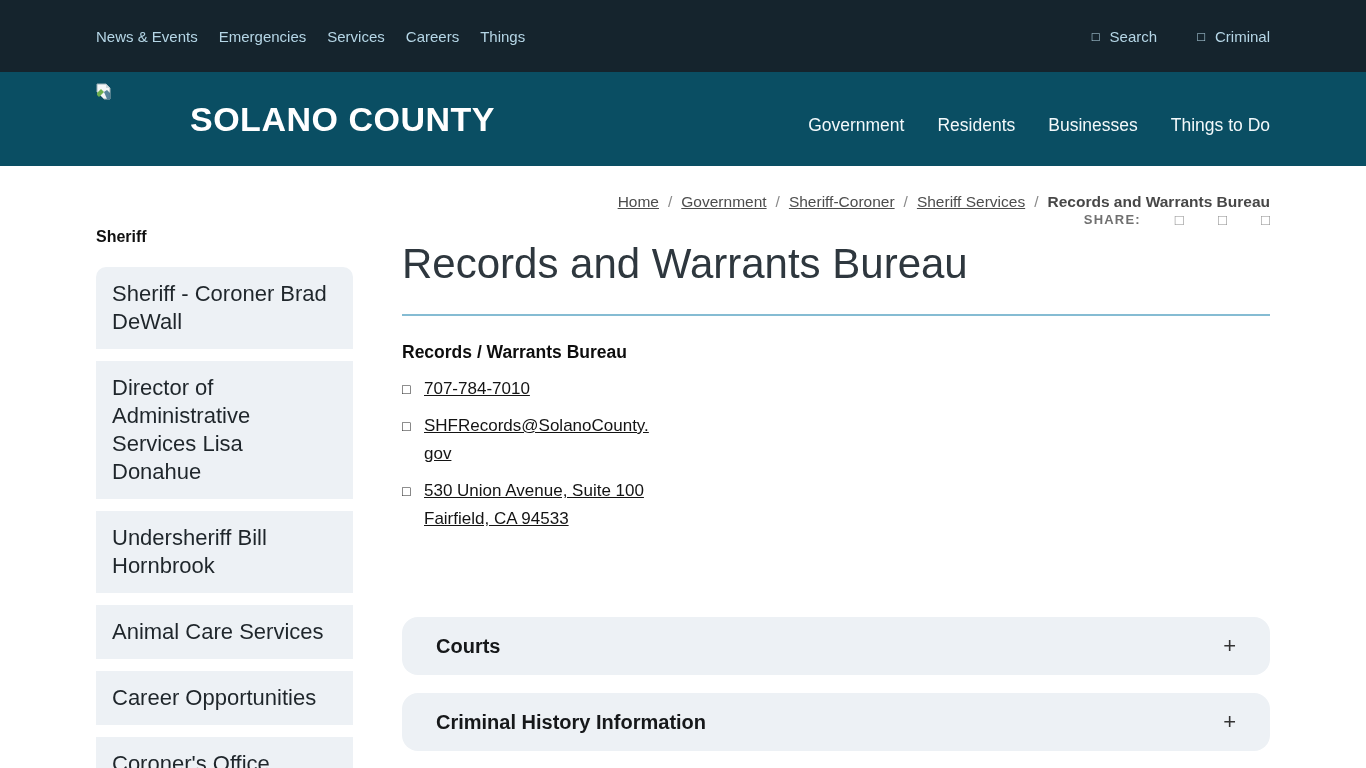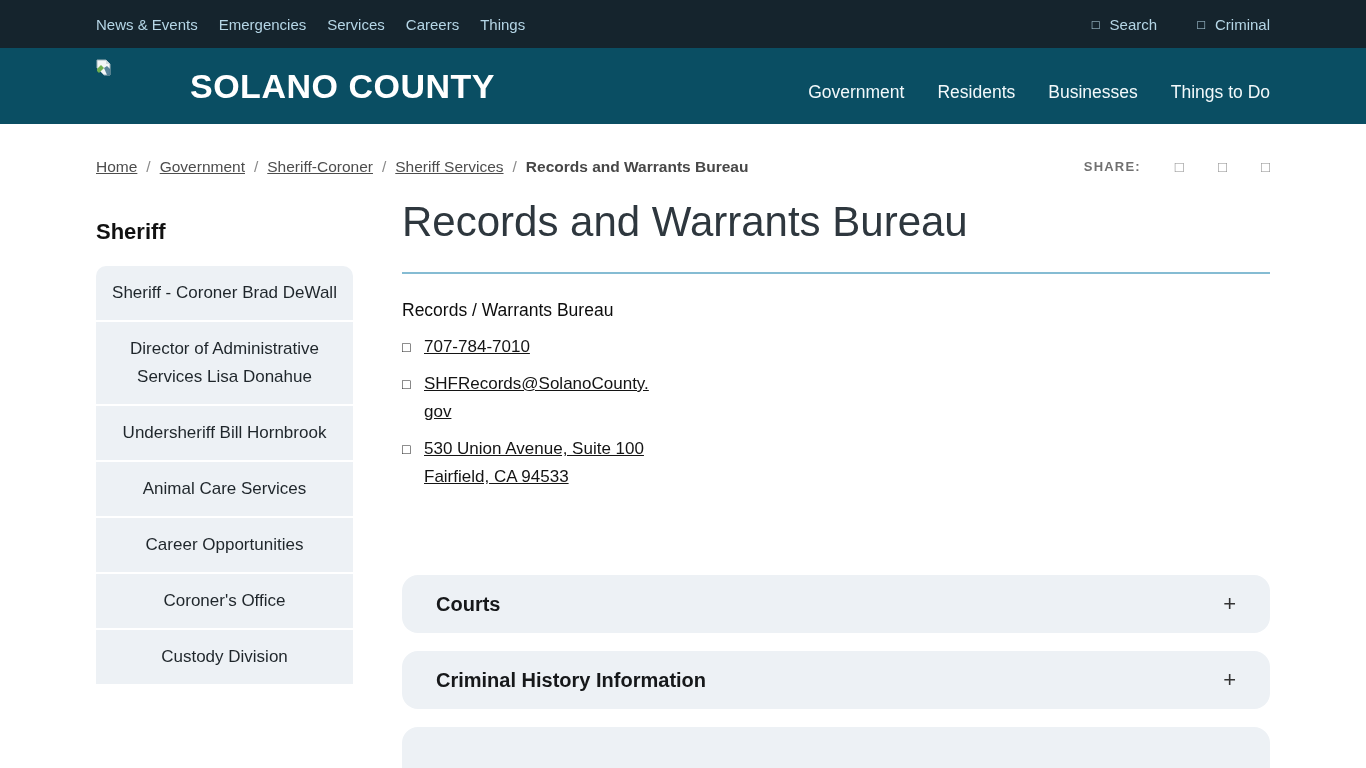--- a/index.html
+++ b/index.html
@@ -1,61 +1,61 @@
 <!DOCTYPE html>
 <html><head>
 <meta charset="utf-8">
 <style>
   * { margin:0; padding:0; box-sizing:border-box; }
   html,body { width:1366px; height:768px; overflow:hidden; background:#fff;
     font-family:"Liberation Sans", sans-serif; }
 
   
-  .topbar { height:48px; background:#15242d; display:flex; align-items:center;
+  .topbar { height:72px; background:#15242d; display:flex; align-items:center;
     padding:0 96px; }
   .topbar a { color:#b5d6e6; text-decoration:none; font-size:15px; margin-right:21px; }
   .topbar-right { margin-left:auto; display:flex; align-items:center; gap:40px; }
   .topbar-util { display:flex; align-items:center; gap:10px; color:#b5d6e6;
     font-size:15px; cursor:pointer; }
   .tofu { font-size:13px; line-height:1; }
 
   
-  .header { height:76px; background:#0a4e63; display:flex; align-items:center;
+  .header { height:94px; background:#0a4e63; display:flex; align-items:center;
     padding:0 96px; position:relative; }
   .logo-broken { position:absolute; left:96px; top:11px; width:15px; height:17px; }
   .site-name { color:#ffffff; font-size:34px; font-weight:bold; letter-spacing:.5px;
     margin-left:94px; cursor:pointer; }
   .main-nav { margin-left:auto; display:flex; gap:33px; margin-top:12px; }
   .main-nav a { color:#f3f9fb; text-decoration:none; font-size:17.5px; }
 
   
-  .crumb-row { display:flex; align-items:center; padding:27px 96px 0; height:58px; }
+  .crumb-row { display:flex; align-items:flex-end; padding:27px 96px 0; height:58px;flex-direction:column; }
   .crumbs { font-size:15.5px; color:#777; }
   .crumbs a { color:#4d4d4d; text-decoration:underline; }
   .crumb-sep { margin:0 9px; color:#8a8a8a; }
   .crumb-current { color:#474747; font-weight:bold; }
   .share { margin-left:auto; display:flex; align-items:center; gap:34px; }
   .share-label { font-size:13px; font-weight:bold; color:#707070; letter-spacing:1.2px; }
   .share-icon { color:#909090; font-size:15px; cursor:pointer; }
 
   
   .layout { display:flex; padding:0 96px; align-items:flex-start; }
   .sidebar { width:257px; margin-right:49px; flex-shrink:0; }
-  .sidebar-title { font-size:22px; font-weight:bold; color:#111; margin-top:37px; }
+  .sidebar-title { font-size:16px; font-weight:bold; color:#111; margin-top:4px; }
   .sidebar-list { margin-top:21px; border-radius:10px 10px 0 0; overflow:hidden; }
-  .sidebar-item { background:#edf1f5; padding:13px 16px; margin-bottom:2px;
-    font-size:17px; line-height:28px; color:#1f262b; cursor:pointer;text-align:center; }
+  .sidebar-item { background:#edf1f5; padding:13px 16px; margin-bottom:12px;
+    font-size:22px; line-height:28px; color:#1f262b; cursor:pointer; }
 
   .content { flex:1; min-width:0; }
   .page-title { font-size:42px; font-weight:400; color:#2e373e; margin-top:14px;
     line-height:52px; }
   .title-rule { border:none; border-top:2px solid #85bcd3; margin-top:24px; }
 
   .contact { margin-top:26px; width:260px; }
-  .contact-heading { font-size:17.5px; font-weight:normal; color:#0d0d0d; margin-bottom:12px; }
+  .contact-heading { font-size:17.5px; font-weight:bold; color:#0d0d0d; margin-bottom:12px; }
   .contact-row { display:flex; margin-bottom:9px; }
   .contact-row .tofu { width:22px; flex-shrink:0; color:#222; font-size:14px;
     line-height:28px; }
   .contact-row a { color:#141414; text-decoration:underline; font-size:17px;
     line-height:28px; }
   .break-all { word-break:break-all; display:inline-block; max-width:232px; }
 
   .accordions { margin-top:84px; }
   .accordion { height:58px; background:#edf1f5; border-radius:16px; margin-bottom:18px;
     display:flex; align-items:center; padding:11px 34px; cursor:pointer; }

